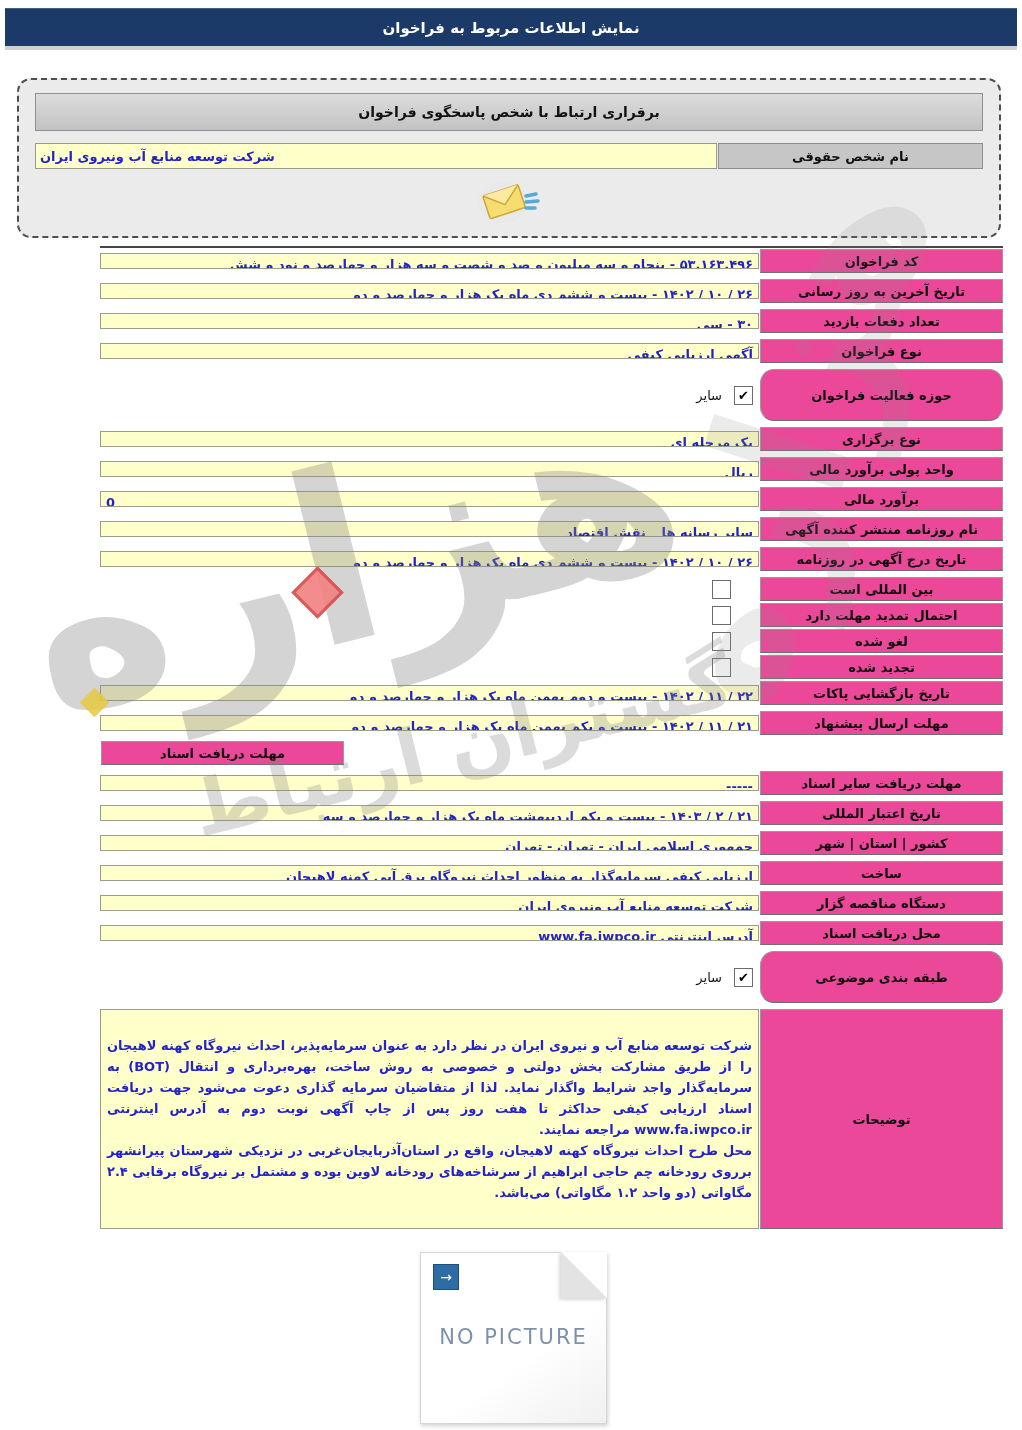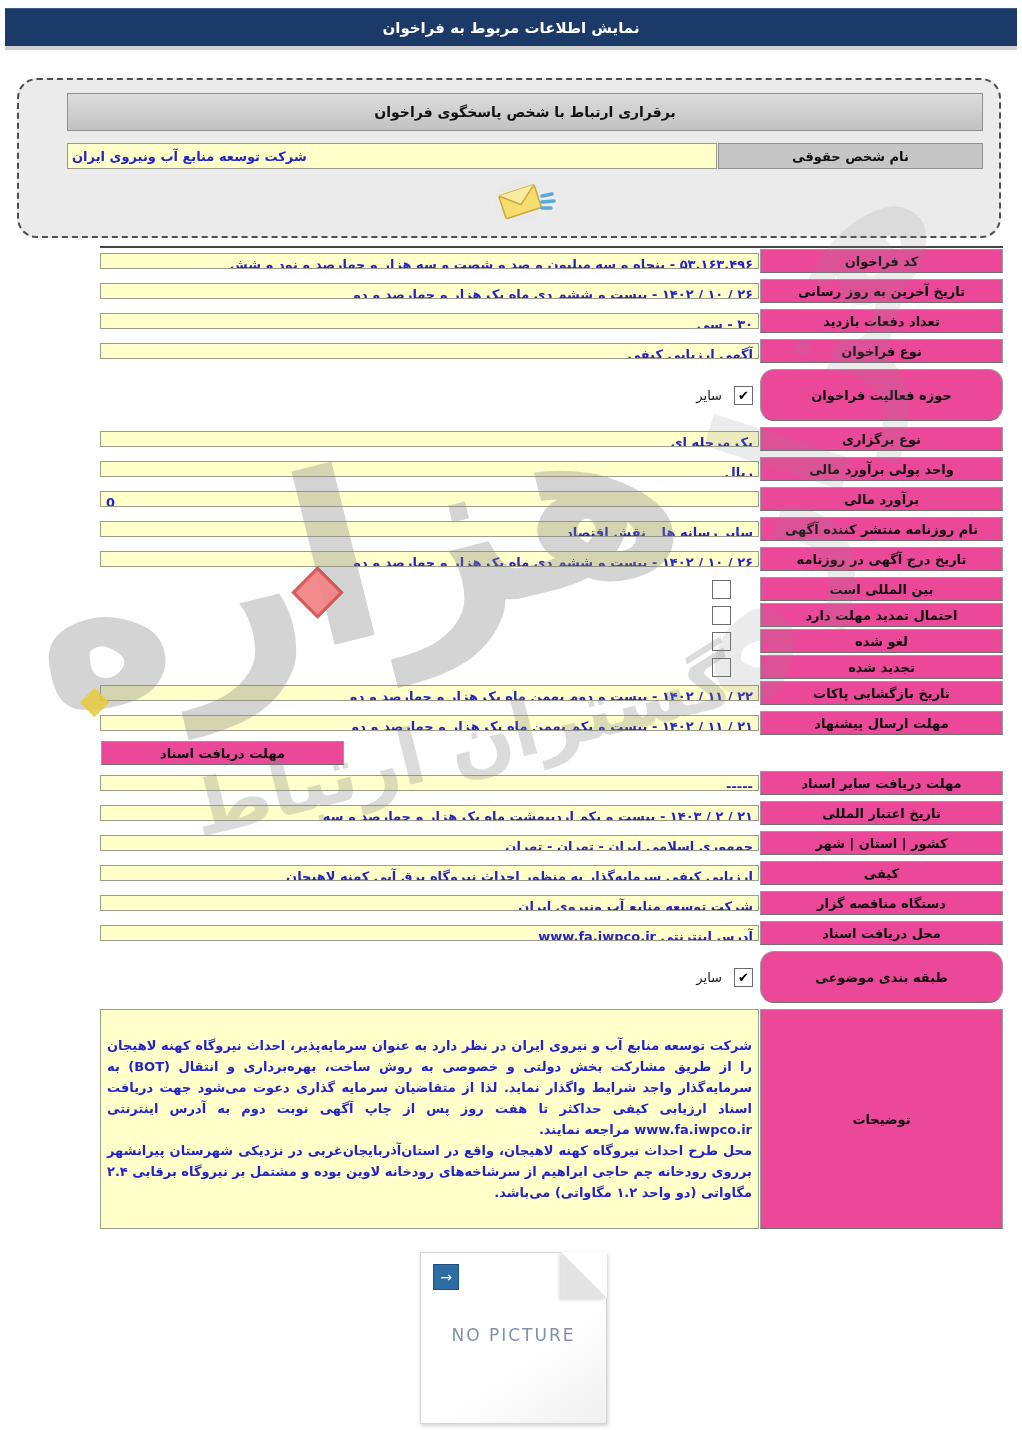--- a/index.html
+++ b/index.html
@@ -8,21 +8,21 @@
   .page{position:absolute;inset:0;}
 
   
   .titlebar{position:absolute;top:8px;left:5px;right:5px;height:37px;background:#1c3a67;
             border-top:1px solid #39608f;border-bottom:4px solid #d0d0d0;
             display:flex;align-items:center;justify-content:center;
             color:#fff;font-weight:bold;font-size:15px;}
 
   
   .contact{position:absolute;top:78px;left:17px;right:21px;height:160px;background:#ebebeb;
-           border:2px dashed #4e4e4e;border-radius:20px;box-sizing:border-box;padding-left:32px;}
+           border:2px dashed #4e4e4e;border-radius:14px;box-sizing:border-box;}
   .contact-header{margin:13px 16px 0;height:36px;background:linear-gradient(#dcdcdc,#c2c2c2);
             border:1px solid #8f8f8f;display:flex;align-items:center;justify-content:center;
             font-weight:bold;font-size:14px;color:#111;}
   .contact-row{margin:12px 16px 0;display:flex;height:26px;direction:ltr;}
   .contact-field{flex:1;background:#ffffc9;border:1px solid #9a9a8a;display:flex;align-items:center;
             justify-content:flex-end;direction:rtl;color:#2323cc;font-weight:bold;font-size:13px;padding:0 4px;}
   .contact-label{width:263px;background:#c6c6c6;border:1px solid #8f8f8f;margin-left:1px;
             display:flex;align-items:center;justify-content:center;font-weight:bold;font-size:13px;color:#101010;}
   .mail-wrap{display:flex;justify-content:center;margin-top:8px;}
 
@@ -66,21 +66,21 @@
          background:linear-gradient(145deg,#ffffff 60%,#f0f0f0);border:1px solid #d5d5d5;
          box-shadow:1px 2px 4px rgba(0,0,0,.18);z-index:2;}
   .nopic-fold{position:absolute;top:-1px;right:-1px;width:0;height:0;
          border-style:solid;border-width:0 46px 46px 0;
          border-color:#ffffff #ffffff #e3e3e3 #e3e3e3;
          box-shadow:-2px 2px 3px rgba(0,0,0,.15);}
   .nopic-icon{position:absolute;top:11px;left:12px;width:24px;height:24px;background:#2e6da4;
          color:#fff;display:flex;align-items:center;justify-content:center;font-size:14px;
          border:1px solid #1d4f7c;}
   .nopic-text{position:absolute;top:72px;left:0;right:0;text-align:center;color:#7d91aa;
-         font-size:17px;letter-spacing:2px;font-family:"DejaVu Sans","Liberation Sans",sans-serif;}
+         font-size:21px;letter-spacing:2px;font-family:"DejaVu Sans","Liberation Sans",sans-serif;}
 </style>
 </head>
 <body>
 
 <div class="page">
 
   <div class="titlebar">
     <span>نمایش اطلاعات مربوط به فراخوان</span>
   </div>
 
@@ -249,21 +249,21 @@
         <div class="field">جمهوری اسلامی ایران - تهران - تهران</div>
 
       </div>
       <div class="tlabel">کشور | استان | شهر</div>
     </div>
       <div class="trow">
       <div class="tvalue">
         <div class="field">ارزیابی کیفی سرمایه‌گذار به منظور احداث نیروگاه برق آبی کهنه لاهیجان</div>
 
       </div>
-      <div class="tlabel">کیفی</div>
+      <div class="tlabel">ساخت</div>
     </div>
       <div class="trow">
       <div class="tvalue">
         <div class="field">شرکت توسعه منابع آب ونیروی ایران</div>
 
       </div>
       <div class="tlabel">دستگاه مناقصه گزار</div>
     </div>
       <div class="trow">
       <div class="tvalue">

